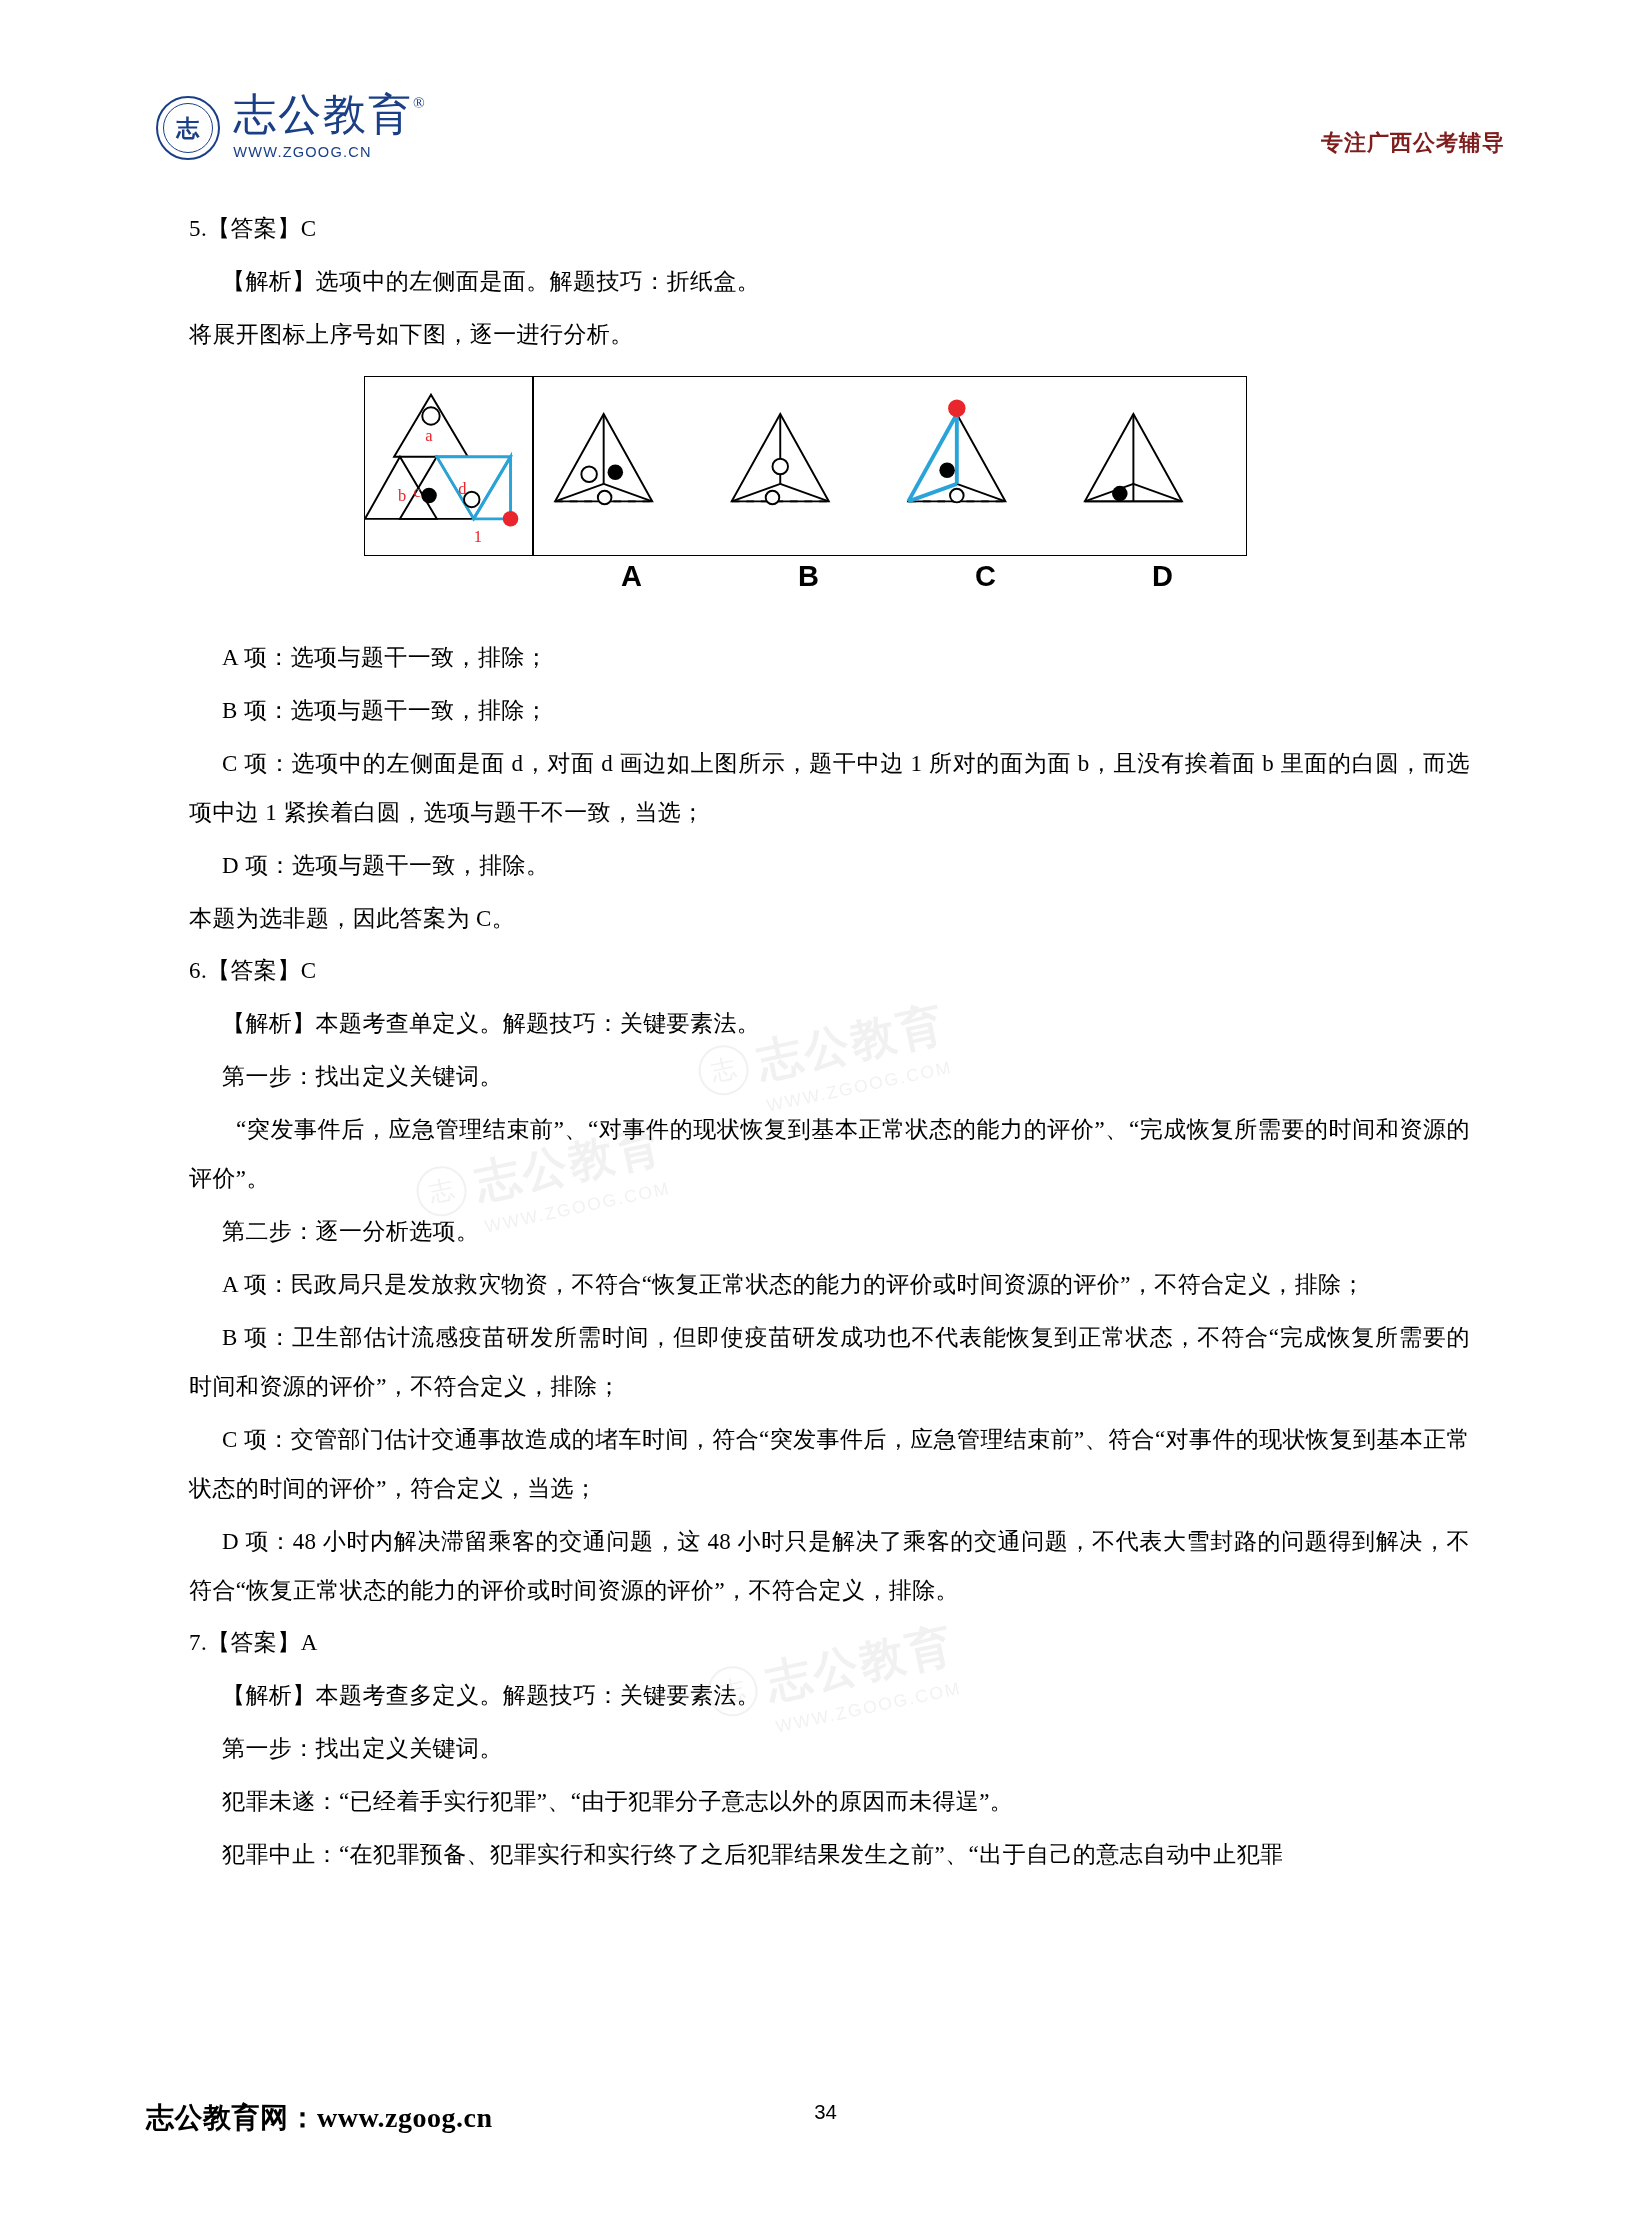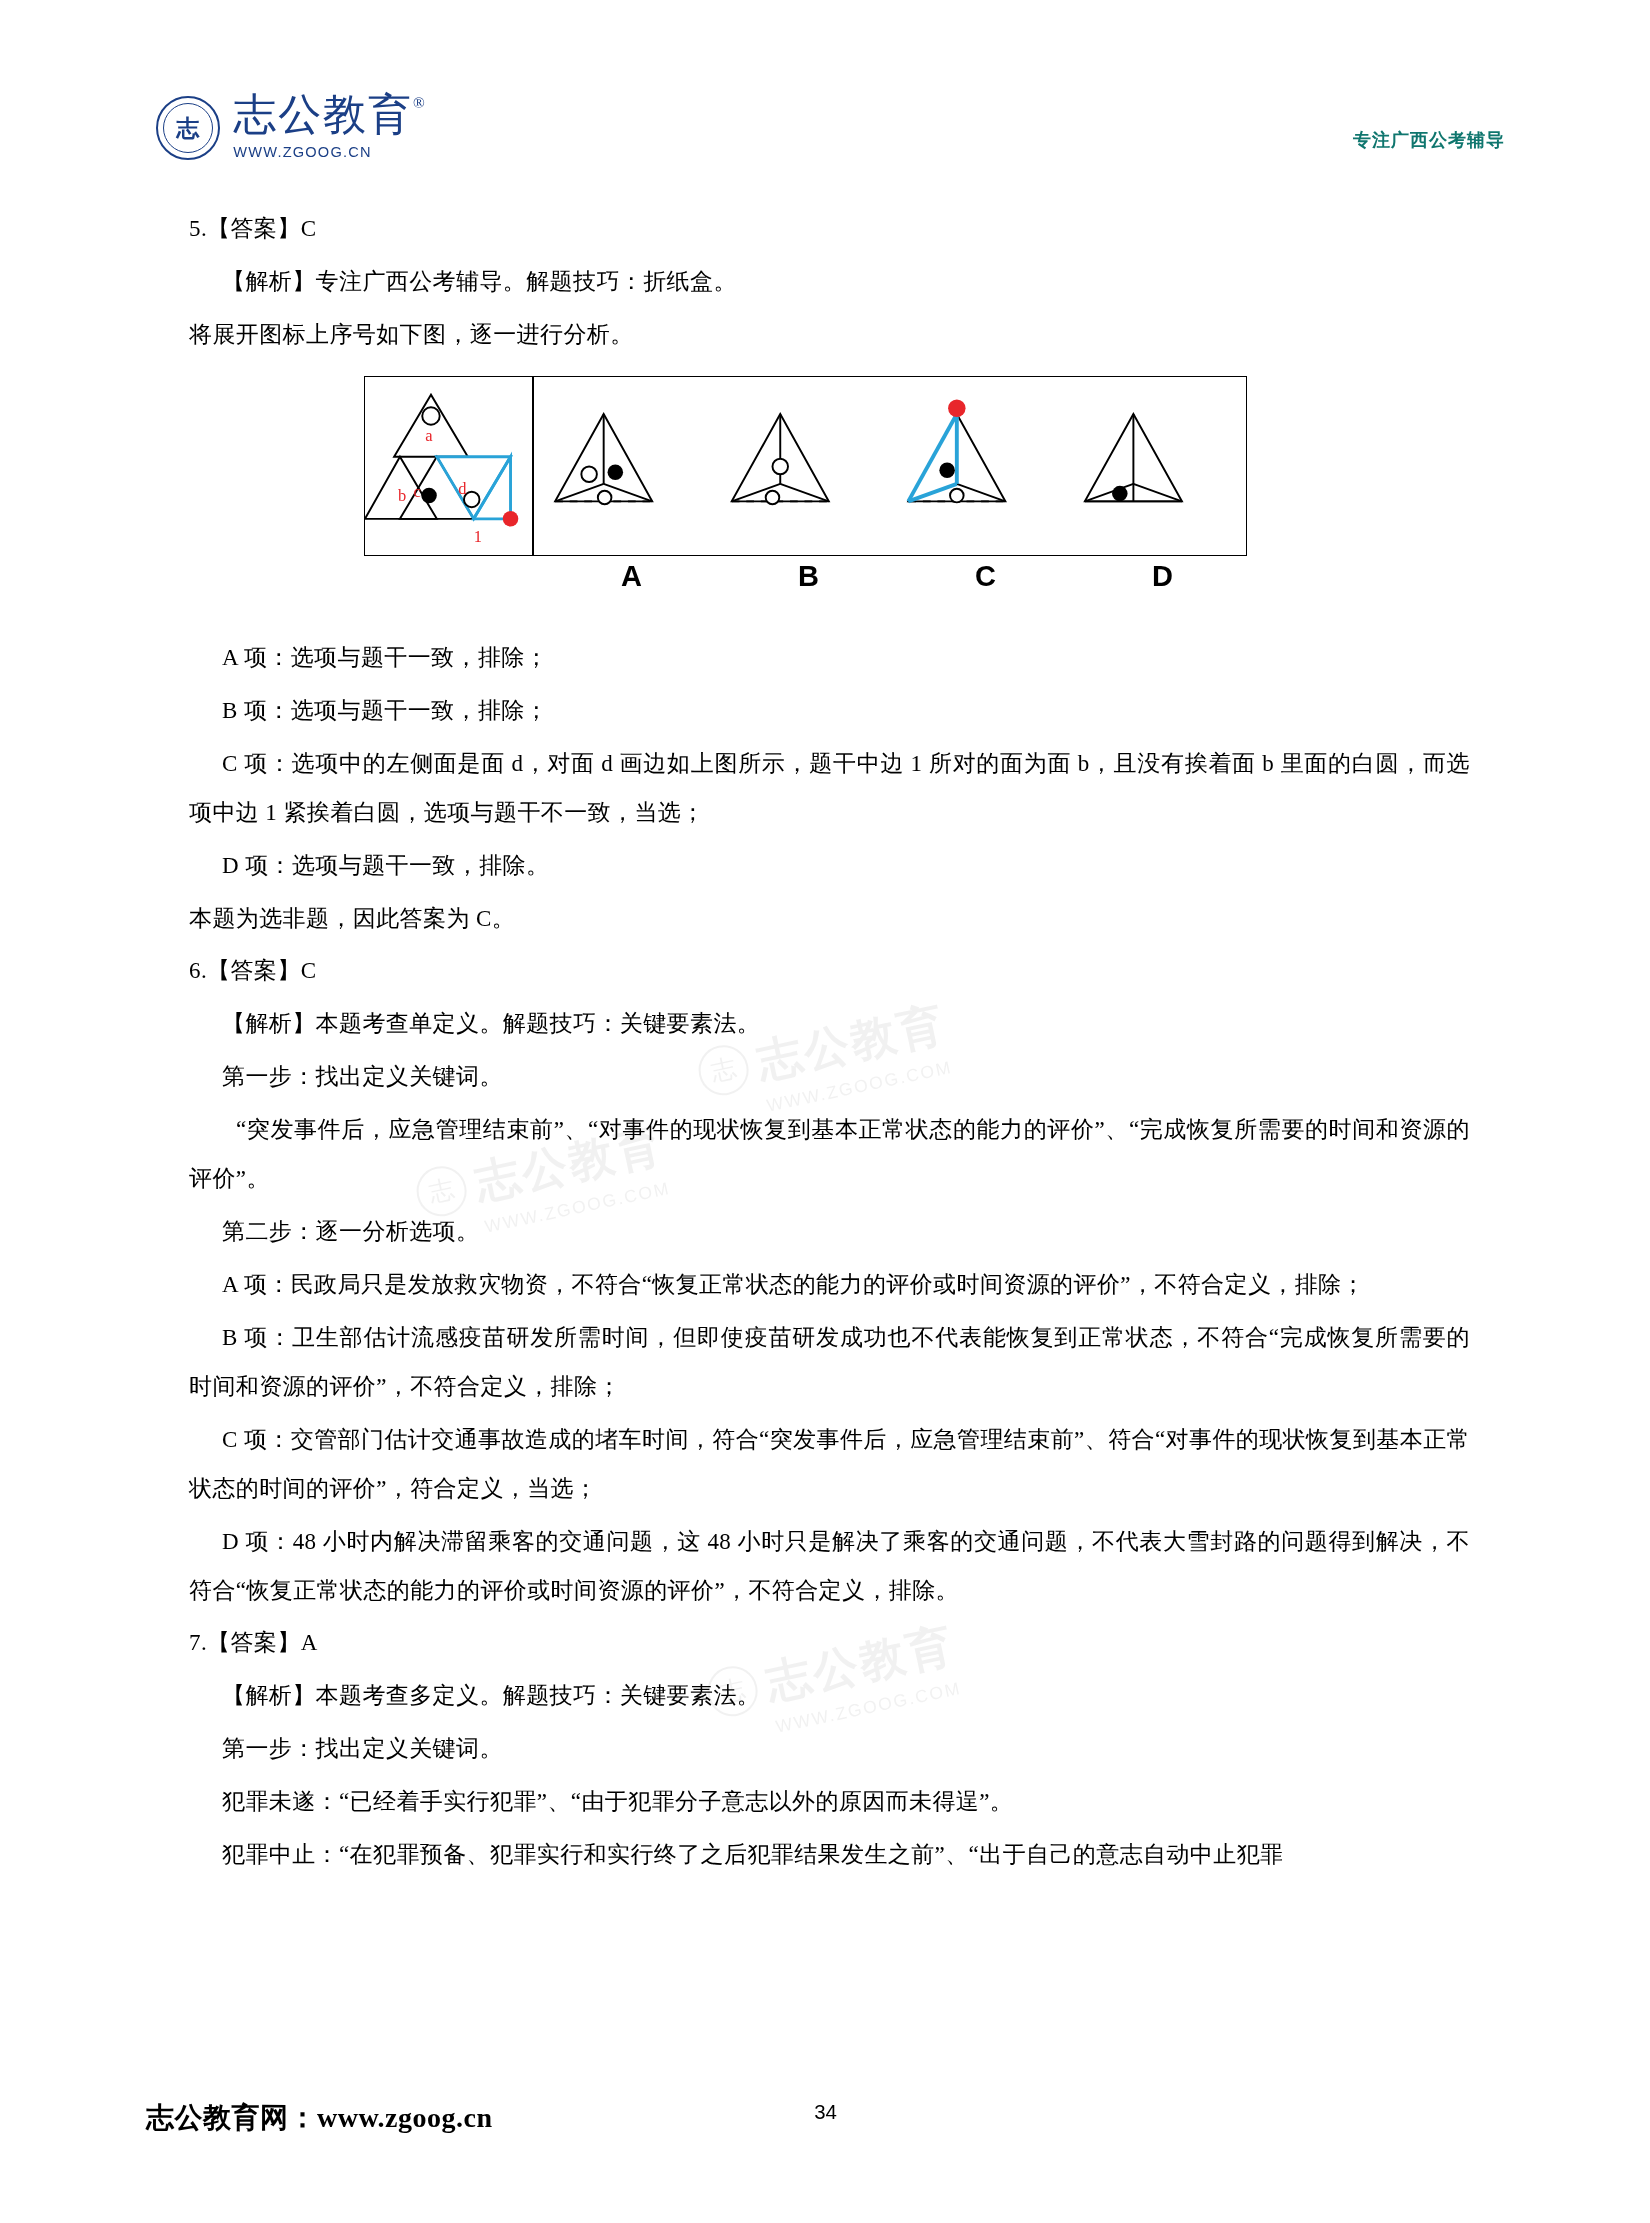--- a/index.html
+++ b/index.html
@@ -84,23 +84,23 @@
     font-size: 14.6px;
     color: #1b3f86;
     letter-spacing: 1.2px;
     margin-top: 7.8px;
     font-family: "Liberation Sans", sans-serif;
   }
   .header-right {
     position: absolute;
     right: 0;
     top: 35px;
-    font-size: 18px;
-    font-weight: bold;
-    color: #0f766e;
+    font-size: 22px;
+    font-weight: bold;
+    color: #7f1d1d;
     letter-spacing: 1px;
     font-family: "Liberation Serif", "DejaVu Serif", serif;
   }
 
   
   .content {
     position: absolute;
     top: 204px;
     left: 189px;
     width: 1281px;
@@ -254,21 +254,21 @@
     <span class="wm-url">WWW.ZGOOG.COM</span>
   </div>
   <div class="wm wm3">
     <span class="wm-seal">志</span><span class="wm-big">志公教育</span>
     <span class="wm-url">WWW.ZGOOG.COM</span>
   </div>
 
   <div class="content">
 
     <p class="noindent">5.【答案】C</p>
-    <p class="indent">【解析】专注广西公考辅导。解题技巧：折纸盒。</p>
+    <p class="indent">【解析】选项中的左侧面是面。解题技巧：折纸盒。</p>
     <p class="noindent">将展开图标上序号如下图，逐一进行分析。</p>
 
     <div class="figure">
       <div class="fig-box">
         <div class="fig-divider"></div>
         <svg width="879" height="176" viewBox="0 0 906 181">
 
           <g fill="none" stroke="#000" stroke-width="2">
 
             <polygon points="68,18 30,82 106,82"></polygon>

